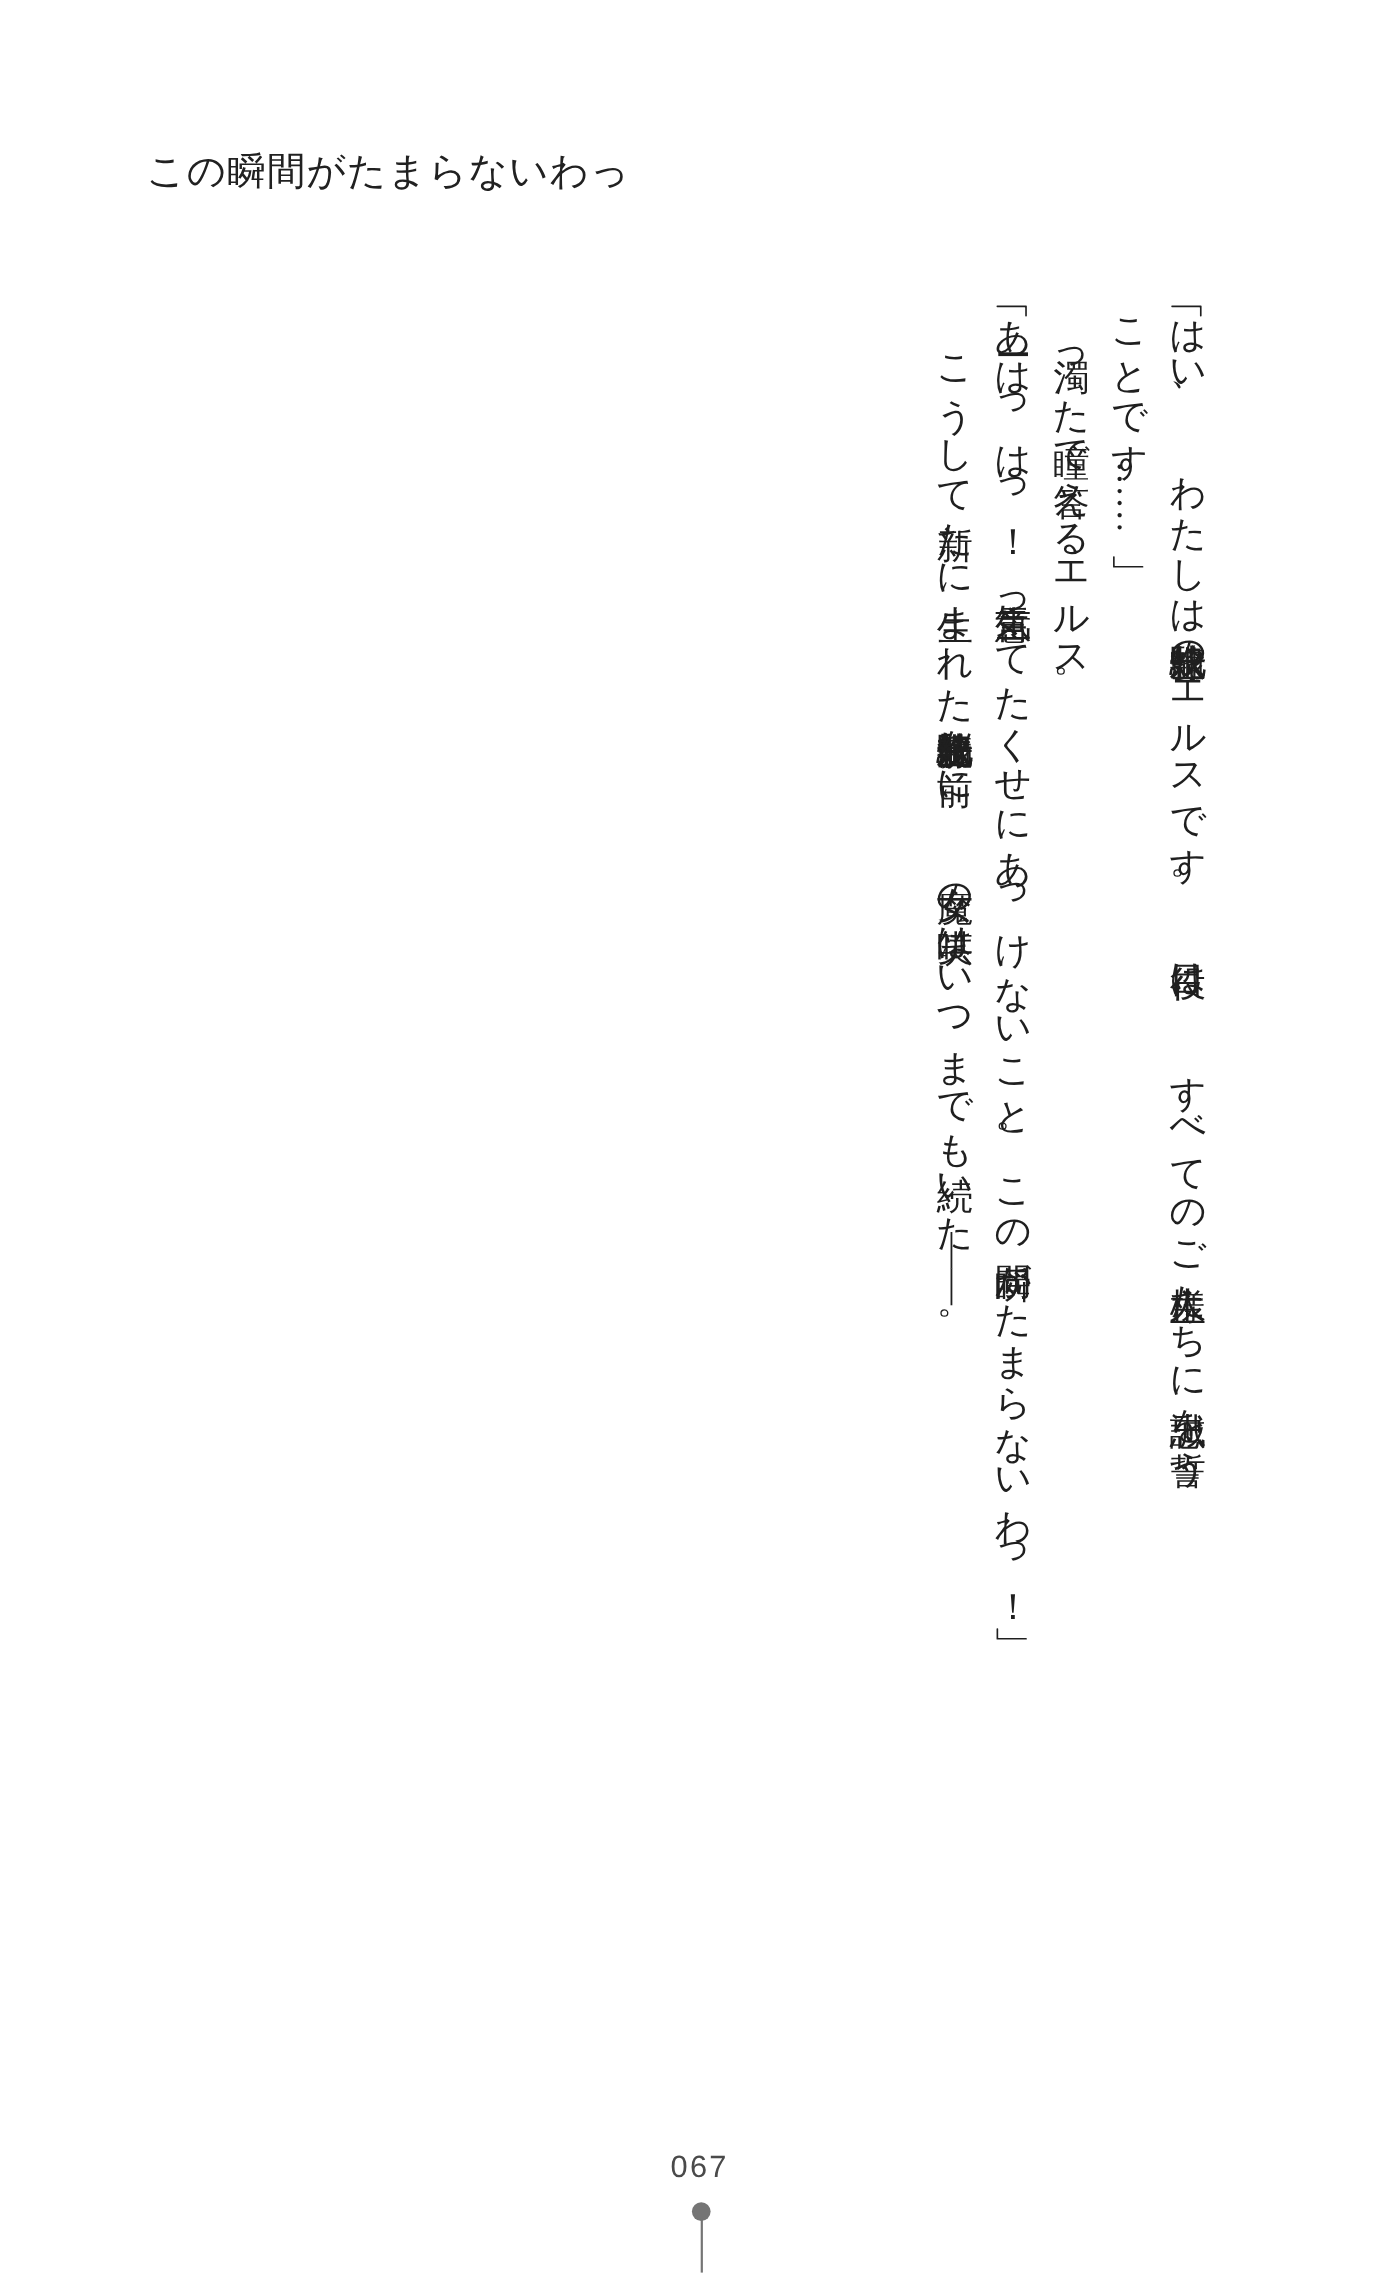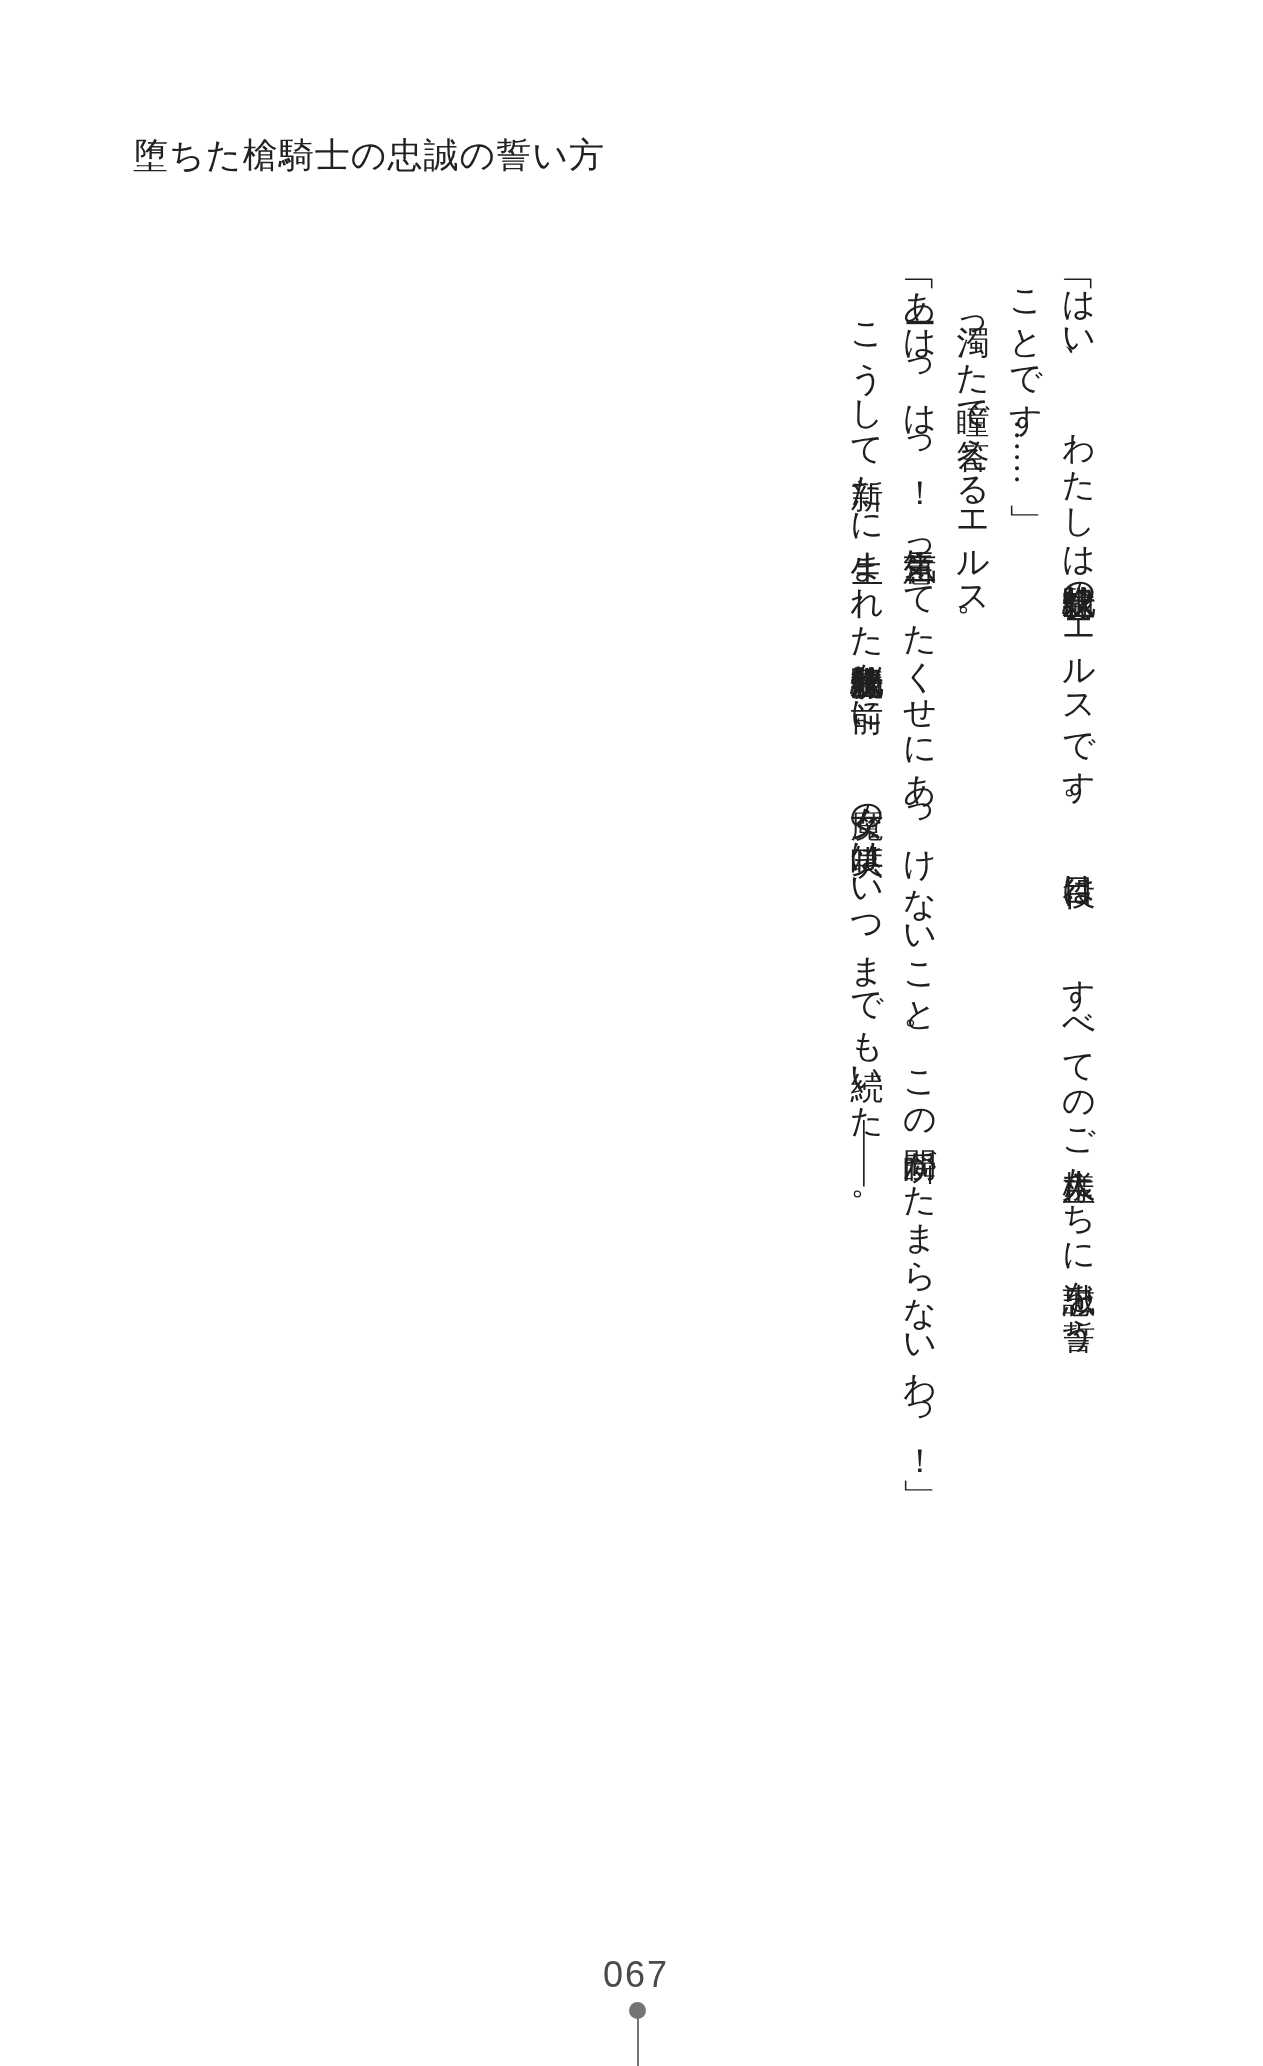--- a/index.html
+++ b/index.html
@@ -47,21 +47,21 @@
 
   
   .page-number {
     position: absolute;
     left: 571px;
     top: 1954px;
     width: 130px;
     text-align: center;
     font-family: "Liberation Sans", "DejaVu Sans", sans-serif;
     font-weight: 300;
-    font-size: 36px;
+    font-size: 28px;
     letter-spacing: 2px;
     color: #4a4a4a;
   }
 
   
   .page-marker-dot {
     position: absolute;
     left: 629px;
     top: 2002px;
     width: 17px;
@@ -74,21 +74,21 @@
     left: 637px;
     top: 2016px;
     width: 2px;
     height: 50px;
     background: #757575;
   }
 </style>
 </head>
 <body>
 
-<div class="header-title">堕ちた槍騎士の忠誠の誓い方</div>
+<div class="header-title">この瞬間がたまらないわっ</div>
 
 <div class="vtext">
   <div class="tcol">「はい、　わたしは牝奴隷騎士のエルスです。　役目は、　すべてのご主人様たちに忠誠を誓う</div>
   <div class="tcol">ことです……」</div>
   <div class="tcol">　濁った瞳で答えるエルス。</div>
   <div class="tcol">「あーはっはっ！　生意気言ってたくせにあっけないこと。この瞬間がたまらないわっ！」</div>
   <div class="tcol">　こうして新たに生まれた洗脳牝奴隷騎士を前に、　魔女の哄笑はいつまでも続いた――。</div>
 </div>
 
 <div class="page-number">067</div>

